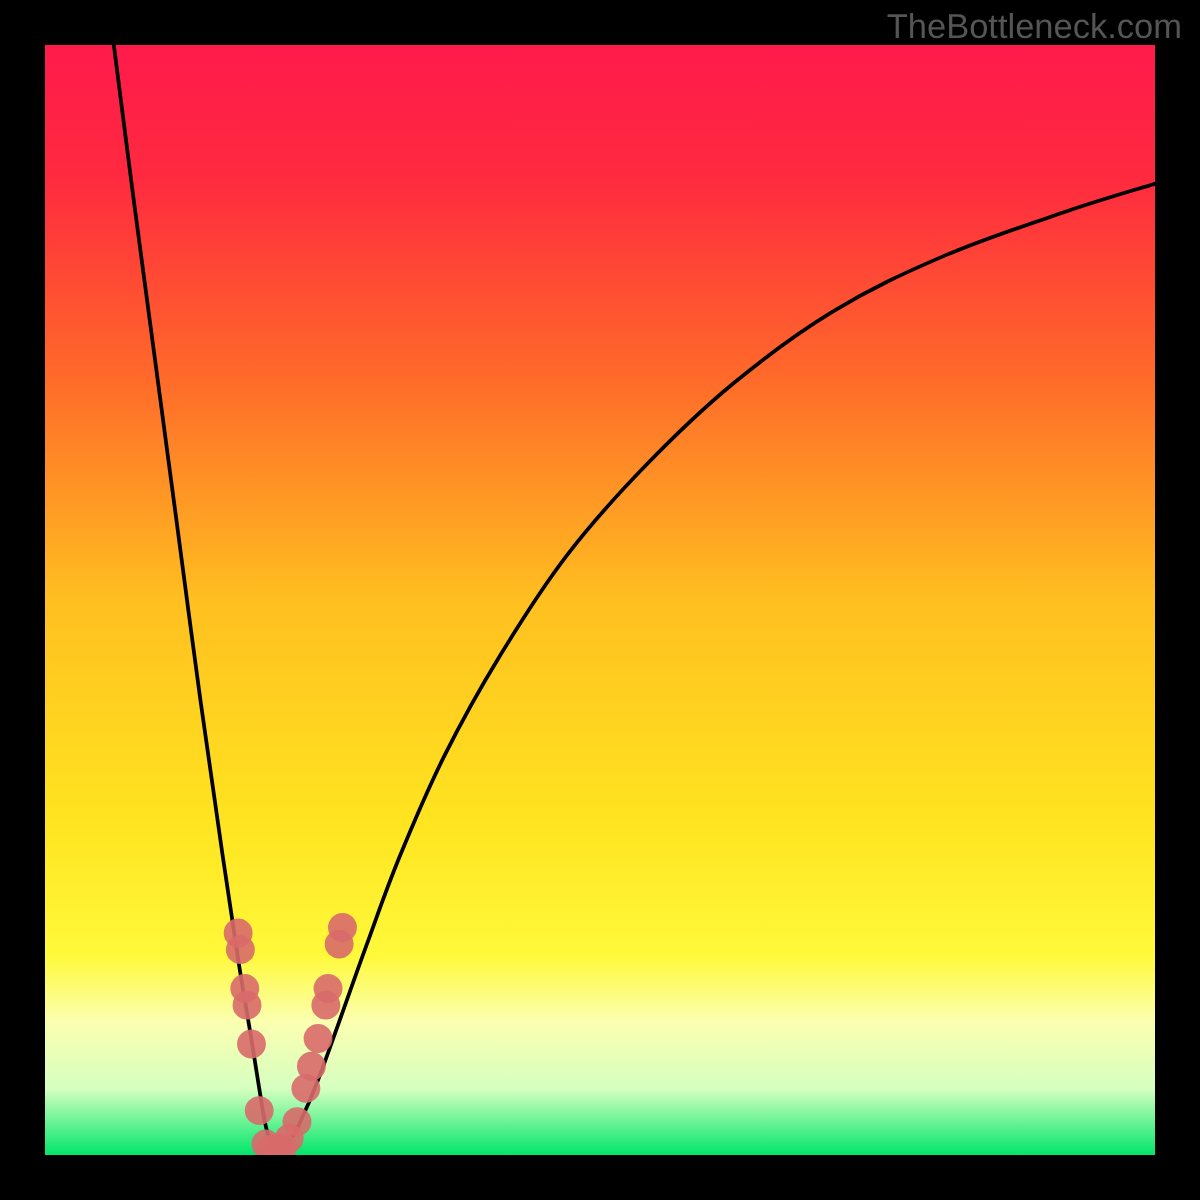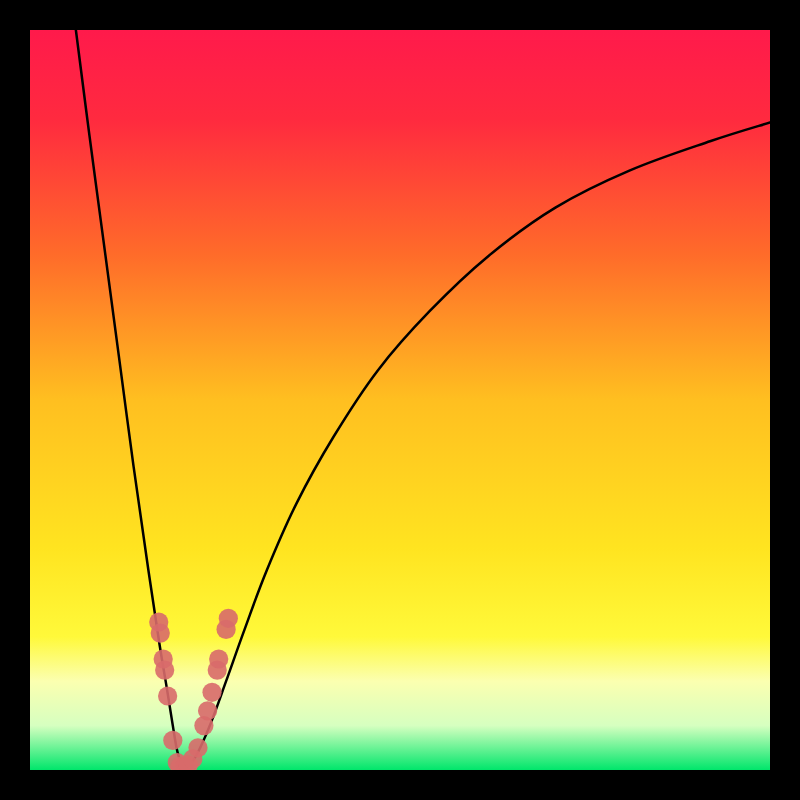--- a/index.html
+++ b/index.html
@@ -79,13 +79,14 @@
           <circle cx="173.90" cy="695.60" r="9.62" fill="#d86a6a" fill-opacity="0.9"></circle>
           <circle cx="177.60" cy="680.80" r="9.62" fill="#d86a6a" fill-opacity="0.9"></circle>
           <circle cx="182.04" cy="662.30" r="9.62" fill="#d86a6a" fill-opacity="0.9"></circle>
           <circle cx="187.22" cy="640.10" r="9.62" fill="#d86a6a" fill-opacity="0.9"></circle>
           <circle cx="188.70" cy="629.00" r="9.62" fill="#d86a6a" fill-opacity="0.9"></circle>
           <circle cx="196.10" cy="599.40" r="9.62" fill="#d86a6a" fill-opacity="0.9"></circle>
           <circle cx="198.32" cy="588.30" r="9.62" fill="#d86a6a" fill-opacity="0.9"></circle>
         </g>
     </svg>
   </div>
+  <div class="watermark">TheBottleneck.com</div>
 </div>
 
 </body></html>

